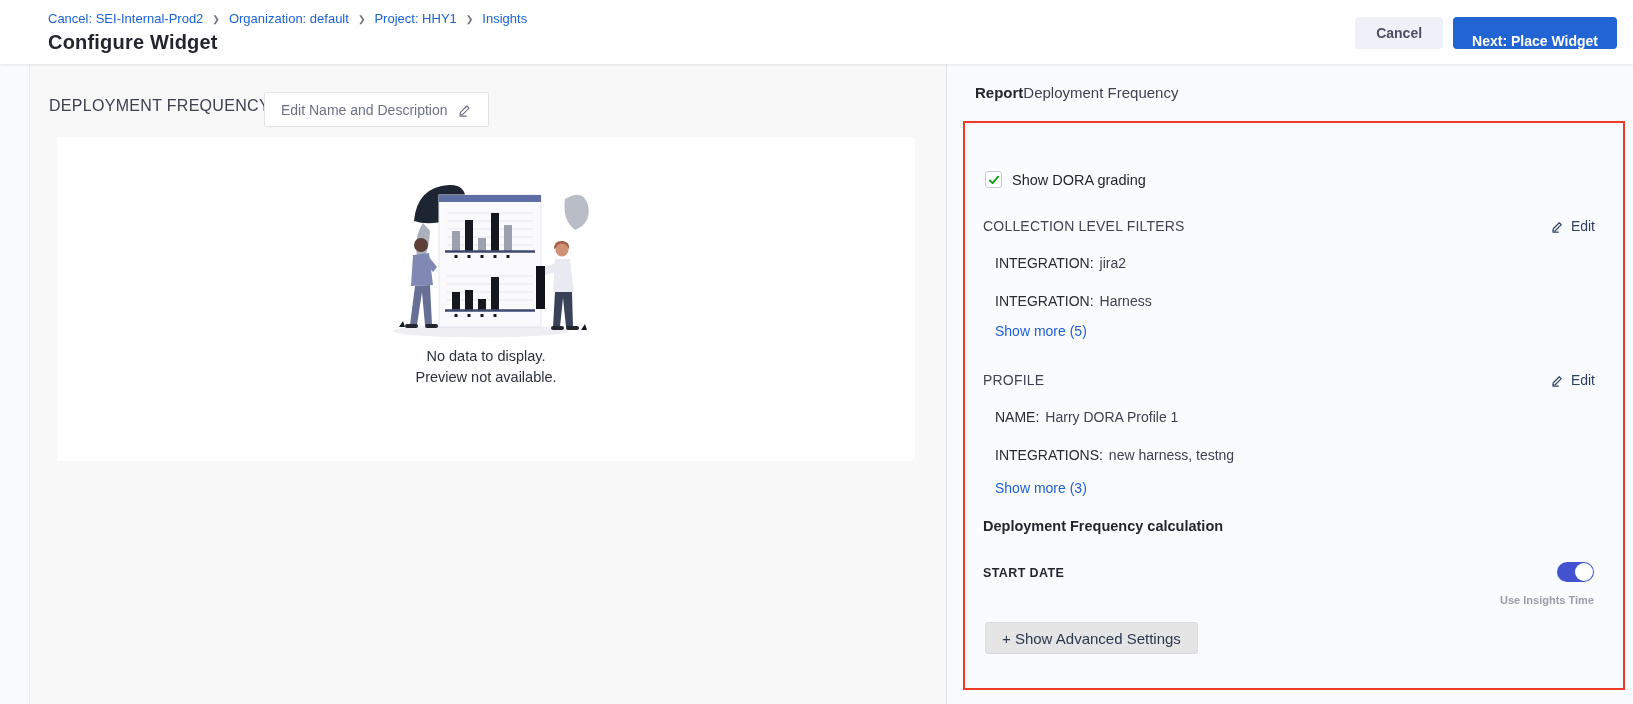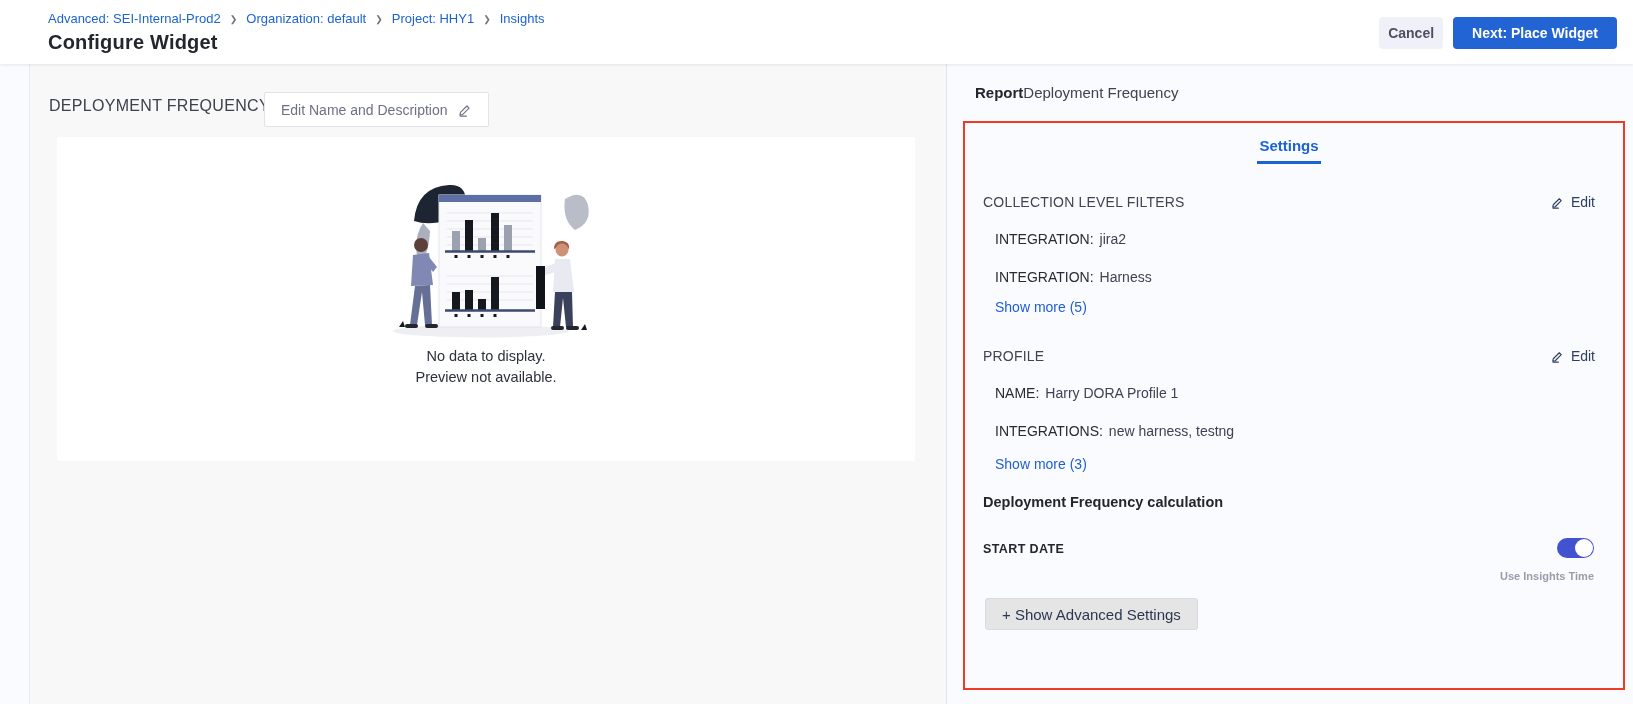--- a/index.html
+++ b/index.html
@@ -26,22 +26,22 @@
   }
   .crumb { color:#1b63d3; cursor:pointer; }
   .crumb-sep { color:#70737f; font-size:9px; padding-top:1px; }
   .page-title {
     position:absolute; left:48px; top:31px;
     font-size:20px; font-weight:bold; color:#24262f; letter-spacing:.2px;
   }
   .header-actions { position:absolute; right:16px; top:17px; display:flex; gap:10px; }
   .btn { height:32px; border:none; border-radius:4px; font-size:14px; cursor:pointer;
          font-family:"Liberation Sans", sans-serif; }
-  .btn-cancel { background:#f0f1f8; color:#4c4f63; font-weight:bold; padding:0 9px; }
-  .btn-primary { background:#2264d3; color:#ffffff; font-weight:bold; padding:8px 19px; }
+  .btn-cancel { background:#f0f1f8; color:#4c4f63; font-weight:bold; padding:0 21px; }
+  .btn-primary { background:#2264d3; color:#ffffff; font-weight:bold; padding:16px 19px; }
 
   
   .canvas-panel {
     position:absolute; left:29px; top:64px; width:918px; bottom:0;
     background:#f8f8f9;
     border-left:1px solid #ebebf0; border-right:1px solid #e3e3ea;
   }
   .widget-title {
     position:absolute; left:19px; top:33px;
     font-size:16px; color:#3c404f; letter-spacing:.3px;
@@ -115,21 +115,21 @@
     font-family:"Liberation Sans", sans-serif;
   }
 
   .icon { display:inline-flex; align-items:center; justify-content:center; }
 </style>
 </head>
 <body>
 
 <div class="app-header">
   <div class="breadcrumb">
-    <span class="crumb">Advanced: SEI-Internal-Prod2</span>
+    <span class="crumb">Cancel: SEI-Internal-Prod2</span>
     <span class="crumb-sep">❯</span>
     <span class="crumb">Organization: default</span>
     <span class="crumb-sep">❯</span>
     <span class="crumb">Project: HHY1</span>
     <span class="crumb-sep">❯</span>
     <span class="crumb">Insights</span>
   </div>
   <div class="page-title">Configure Widget</div>
   <div class="header-actions">
     <button class="btn btn-cancel">Cancel</button>
@@ -225,24 +225,29 @@
   </div>
 </div>
 
 <div class="settings-region">
   <div class="report-line">
     <span class="report-label">Report</span>
     <span class="report-value">Deployment Frequency</span>
   </div>
 
   <div class="config-box">
-    <div class="tabs-row">
-      <div class="tab-settings">Settings</div>
-    </div>
-
+
+    <div class="dora-row">
+      <span class="checkbox">
+        <svg width="12" height="12" viewBox="0 0 14 14">
+          <path d="M2.2 7.6l3.2 3.1 6.4-7.6" fill="none" stroke="#12a112" stroke-width="2.2" stroke-linecap="round" stroke-linejoin="round"></path>
+        </svg>
+      </span>
+      <span class="dora-label">Show DORA grading</span>
+    </div>
 
     <div class="section-head">
       <span class="section-title">COLLECTION LEVEL FILTERS</span>
       <span class="edit-link">
         <span class="icon">
           <svg width="13" height="13" viewBox="0 0 16 16" fill="none" stroke="#2d3f5e" stroke-width="1.4" stroke-linejoin="round">
             <path d="M10.2 3.4l2.4 2.4-7.4 7.4-3 .6.6-3z"></path>
             <path d="M2.5 15h6.5" stroke-linecap="round"></path>
           </svg>
         </span>

